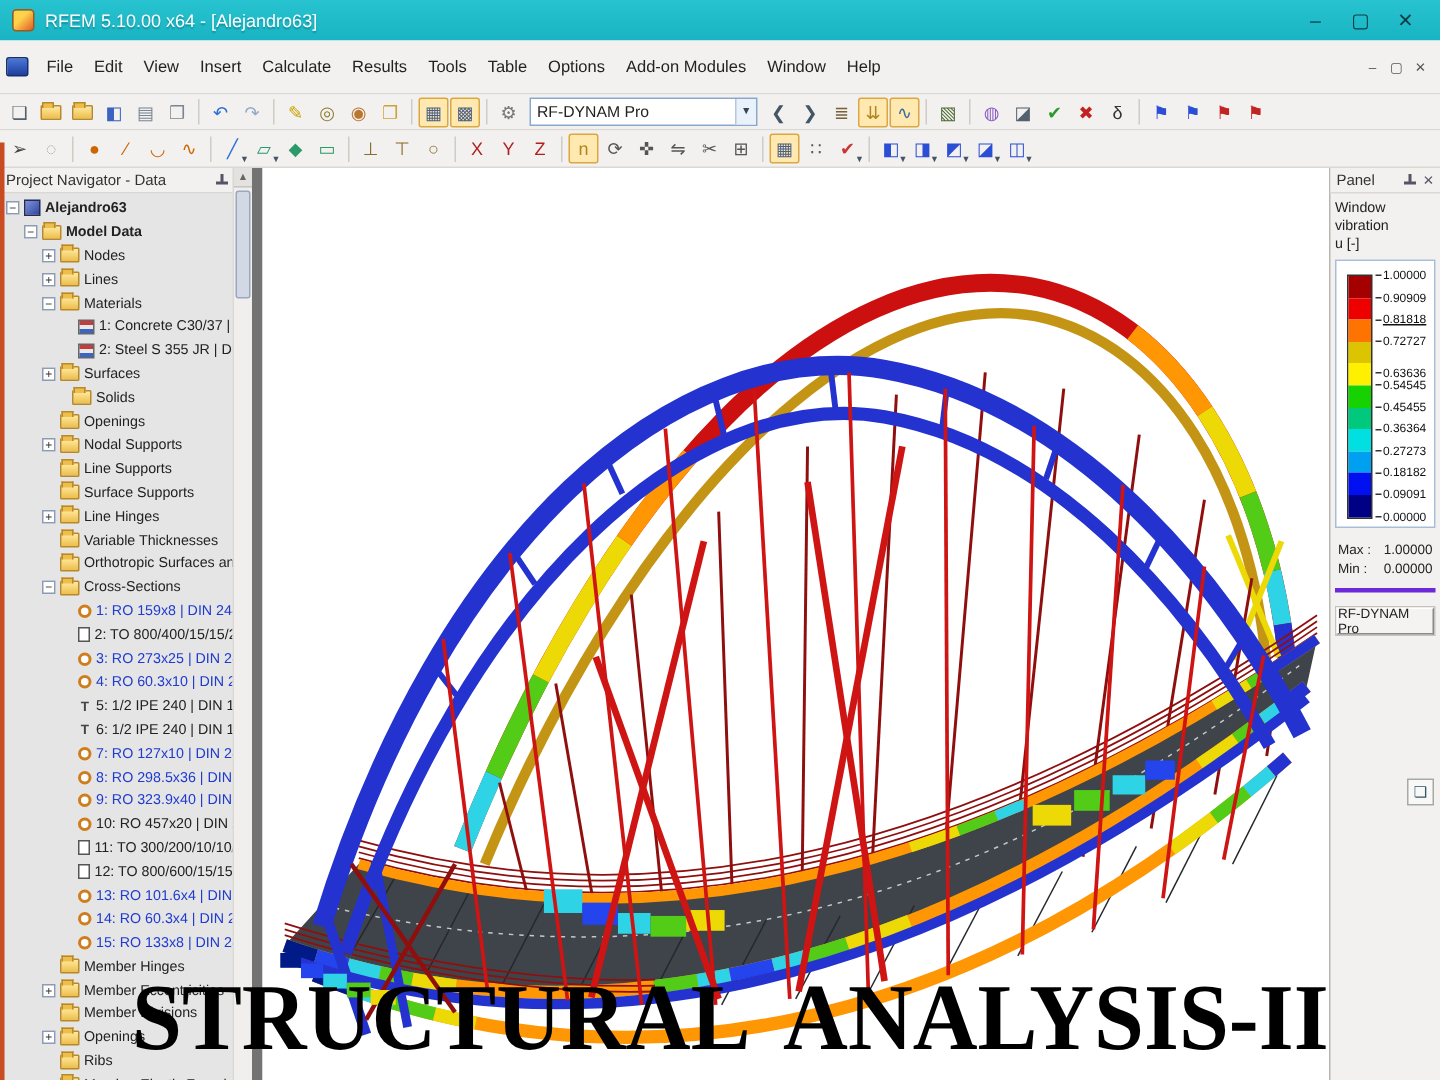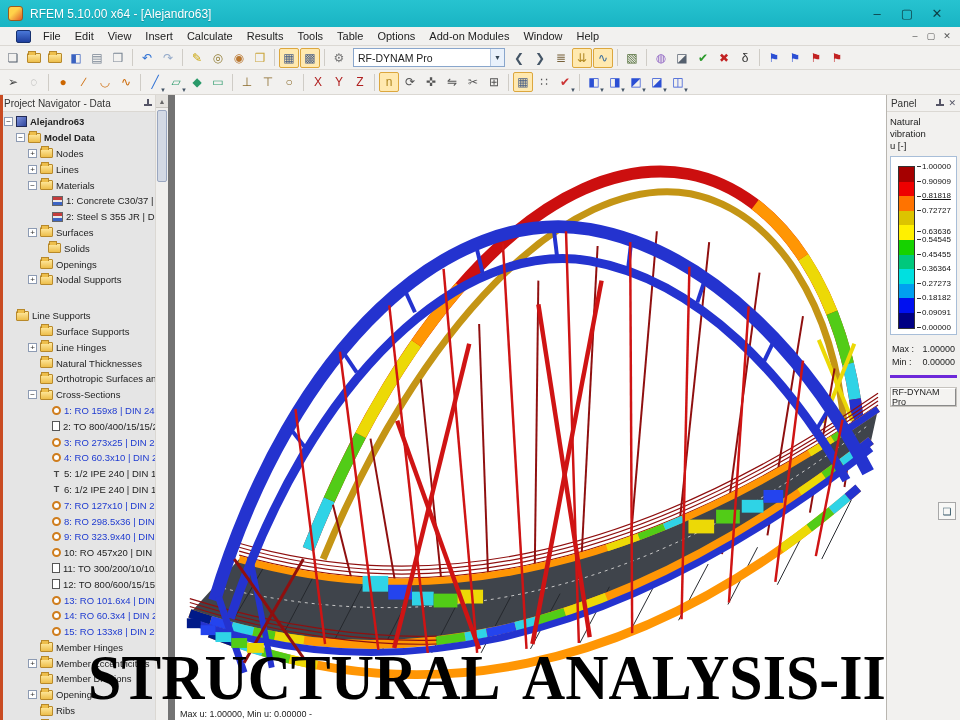--- a/index.html
+++ b/index.html
@@ -7,21 +7,21 @@
   body{position:relative;font-family:"Liberation Sans",sans-serif;background:#fff;color:#222}
 
   
   .titlebar{height:27px;background:linear-gradient(#27c3d0,#19b4c3);display:flex;align-items:center;padding:0 8px}
   .app-ico{width:15px;height:15px;border-radius:3px;background:linear-gradient(135deg,#ffd24a 40%,#e05c2a);border:1px solid #9c5a1c;flex:none}
   .title-text{color:#fff;font-size:12px;margin-left:7px;text-shadow:0 1px 1px rgba(0,60,70,.35)}
   .win-ctrls{margin-left:auto;display:flex}
   .win-ctrls span{width:30px;text-align:center;font-size:13px;color:#0d3d44;cursor:default}
 
   
-  .menubar{height:19px;background:#f2f1ef;border-bottom:1px solid #dbd8d3;display:flex;align-items:center;font-size:11px;padding-left:16px}
+  .menubar{height:36px;background:#f2f1ef;border-bottom:1px solid #dbd8d3;display:flex;align-items:center;font-size:11px;padding-left:4px}
   .rfem-mini{width:15px;height:13px;background:linear-gradient(#4a78d8,#1f3f9e);border:1px solid #16306e;border-radius:2px;margin-right:5px;flex:none}
   .mitem{padding:1px 7px;color:#222;cursor:default}
   .mdi-ctrls{margin-left:auto;display:flex;padding-right:5px}
   .mdi-ctrls span{width:16px;text-align:center;font-size:9px;color:#555}
 
   
   .tbar{background:#f2f1ef;border-bottom:1px solid #dbd8d3;display:flex;align-items:center;padding:1px 3px;gap:1px}
   .tb1{height:24px}.tb2{height:25px}
   .tbtn{width:20px;height:20px;border:1px solid transparent;border-radius:2px;display:flex;align-items:center;justify-content:center;font-size:12px;position:relative;flex:none;cursor:default}
   .tbtn.active{background:#ffe9b0;border-color:#dca73e}
@@ -392,39 +392,39 @@
         <div class="trow" style="padding-left: 24px;">
           <span class="noexp"></span>
           <span class="ti ti-fold"></span>
           <span class="lbl">Openings</span>
         </div>
         <div class="trow" style="padding-left: 24px;">
           <span class="exp">+</span>
           <span class="ti ti-fold"></span>
           <span class="lbl">Nodal Supports</span>
         </div>
-        <div class="trow" style=" margin-top: 20px;">
+        <div class="trow" style="padding-left: 24px;">
           <span class="noexp"></span>
           <span class="ti ti-fold"></span>
           <span class="lbl">Line Supports</span>
         </div>
         <div class="trow" style="padding-left: 24px;">
           <span class="noexp"></span>
           <span class="ti ti-fold"></span>
           <span class="lbl">Surface Supports</span>
         </div>
         <div class="trow" style="padding-left: 24px;">
           <span class="exp">+</span>
           <span class="ti ti-fold"></span>
           <span class="lbl">Line Hinges</span>
         </div>
         <div class="trow" style="padding-left: 24px;">
           <span class="noexp"></span>
           <span class="ti ti-fold"></span>
-          <span class="lbl">Natural Thicknesses</span>
+          <span class="lbl">Variable Thicknesses</span>
         </div>
         <div class="trow" style="padding-left: 24px;">
           <span class="noexp"></span>
           <span class="ti ti-fold"></span>
           <span class="lbl">Orthotropic Surfaces and Membra</span>
         </div>
         <div class="trow" style="padding-left: 24px;">
           <span class="exp">−</span>
           <span class="ti ti-fold"></span>
           <span class="lbl">Cross-Sections</span>
@@ -720,21 +720,21 @@
 
   <div class="panel">
     <div class="pane-head">
       <span>Panel</span>
       <span class="sp">
         <span class="pin"></span>
         <span class="xico">✕</span>
       </span>
     </div>
     <div class="panel-body">
-      <div class="res-lab">Natural vibration</div>
+      <div class="res-lab">Window vibration</div>
       <div class="res-lab">u [-]</div>
       <div class="scalebox">
         <div class="bar">
             <div class="cell" style="background: rgb(165, 0, 0);"></div>
             <div class="cell" style="background: rgb(238, 0, 0);"></div>
             <div class="cell" style="background: rgb(255, 115, 0);"></div>
             <div class="cell" style="background: rgb(220, 196, 0);"></div>
             <div class="cell" style="background: rgb(255, 240, 0);"></div>
             <div class="cell" style="background: rgb(22, 210, 0);"></div>
             <div class="cell" style="background: rgb(0, 200, 125);"></div>

